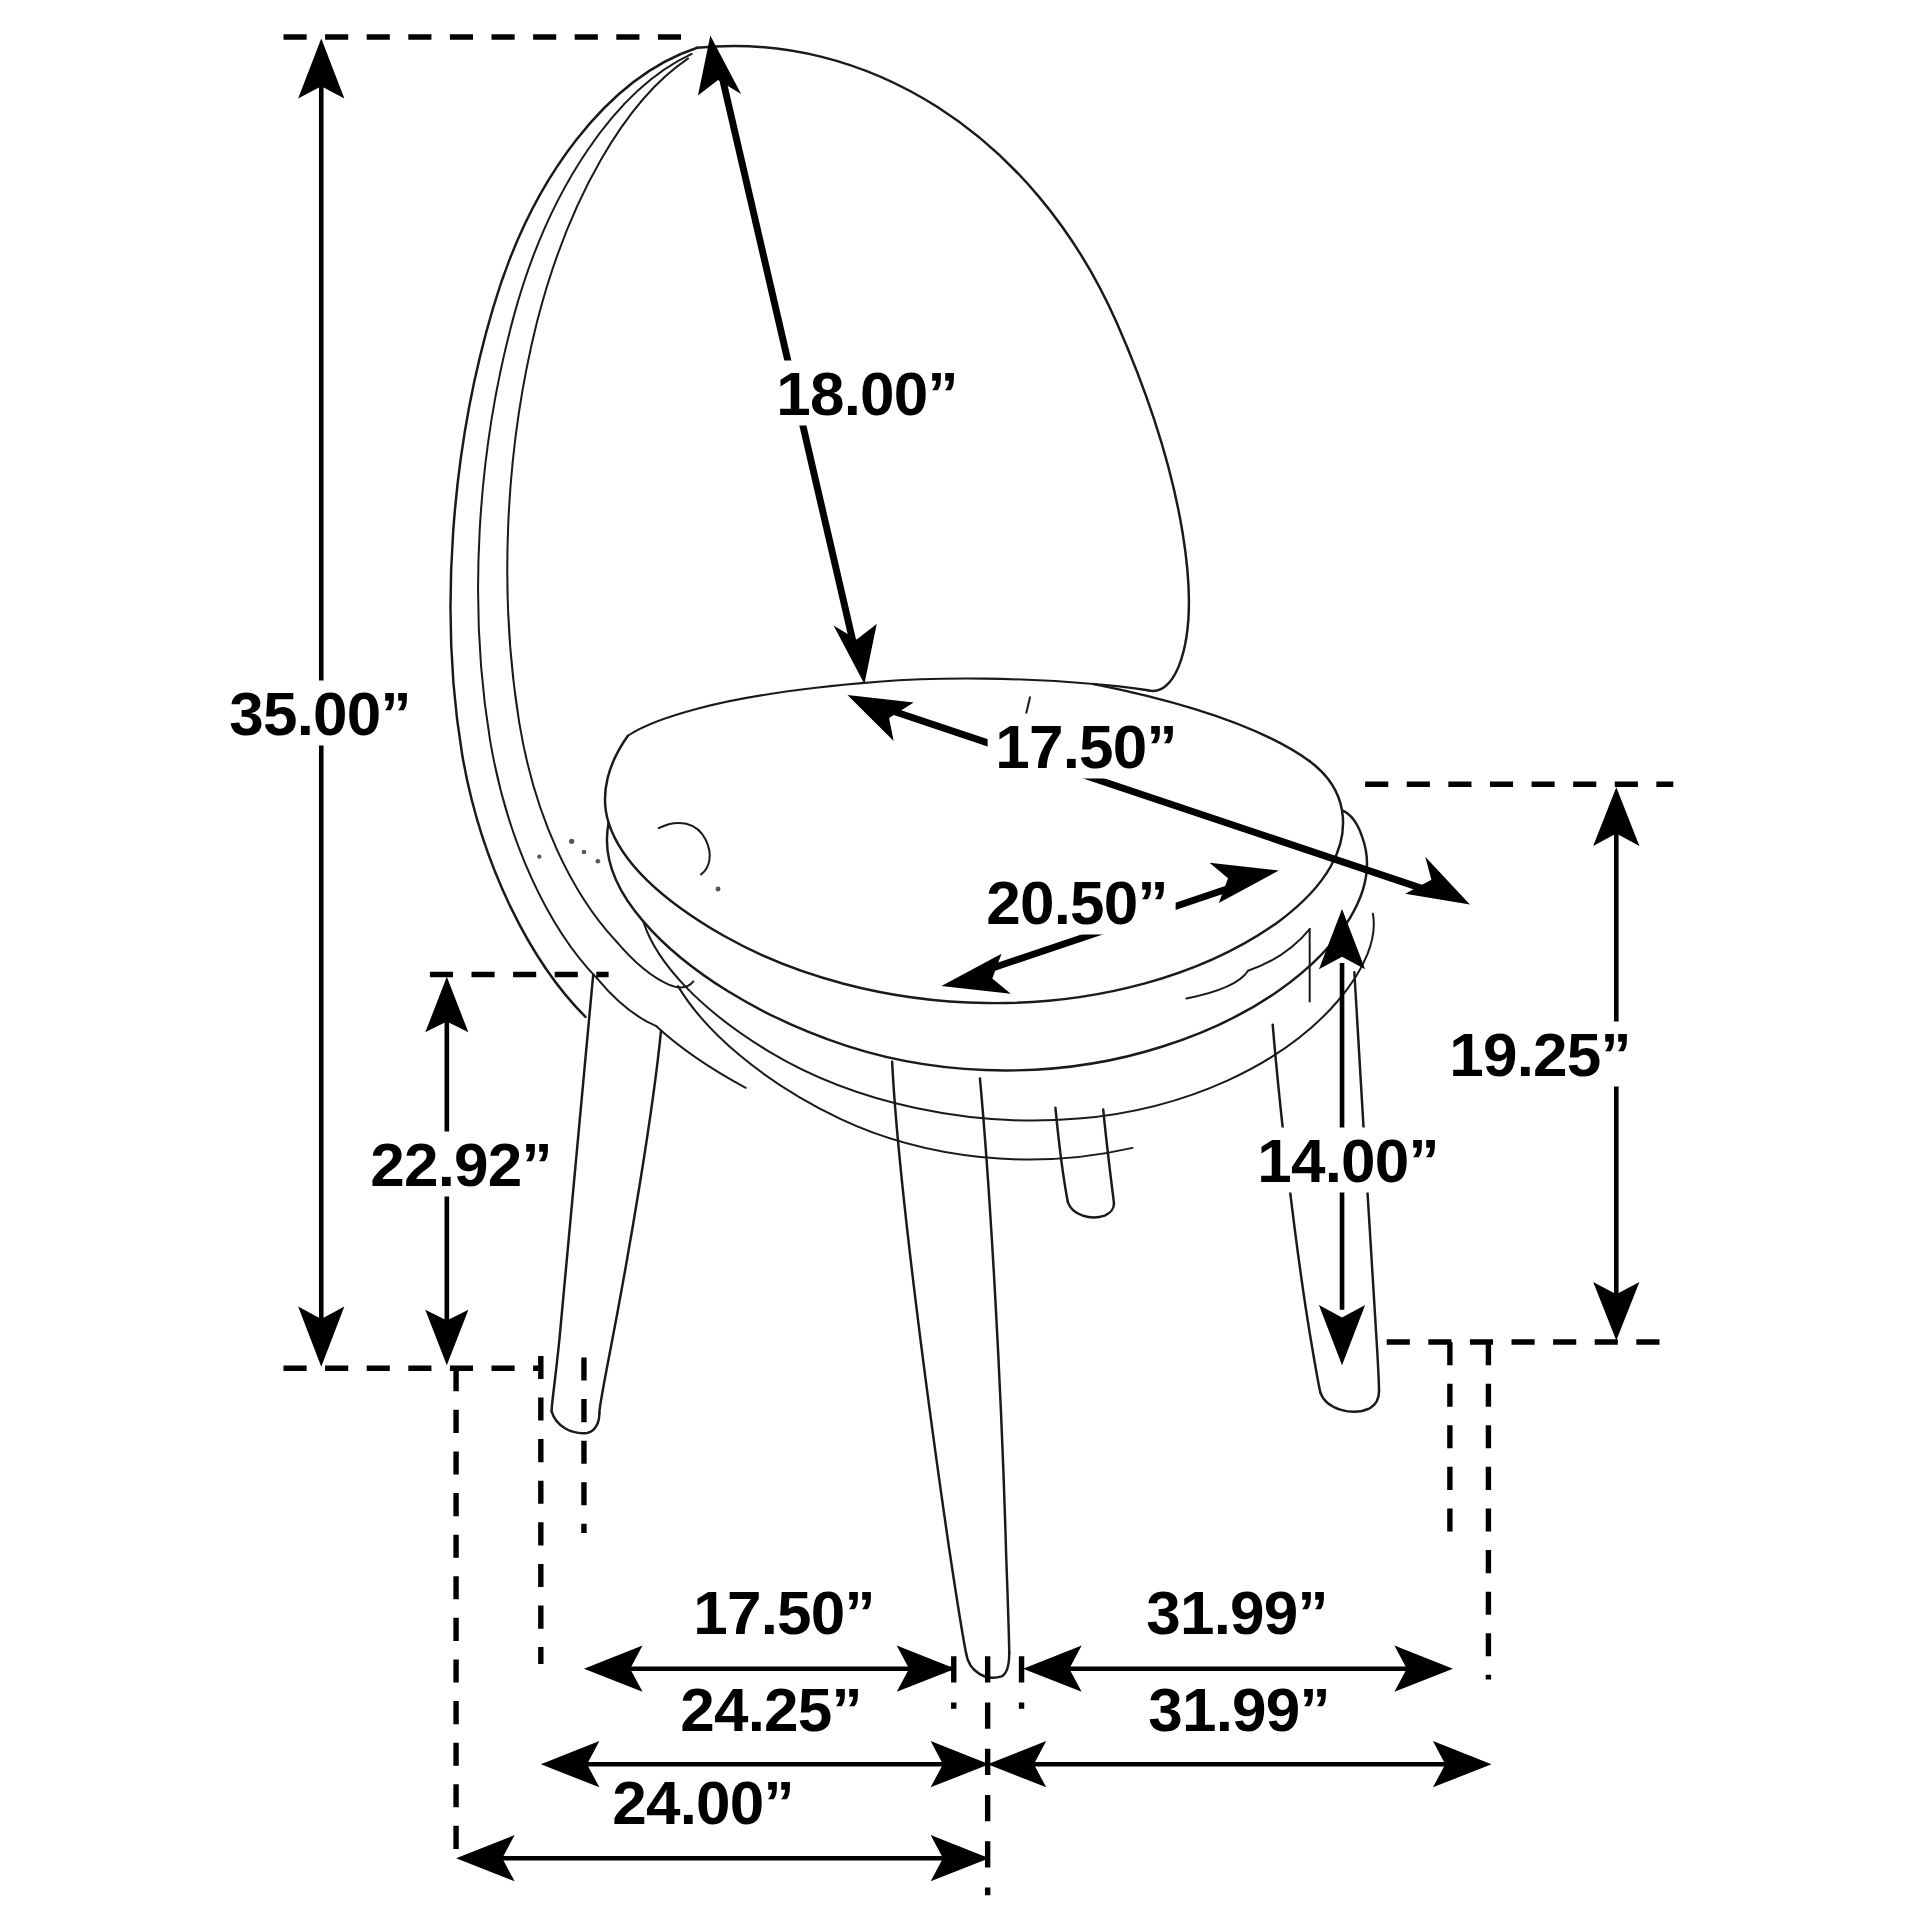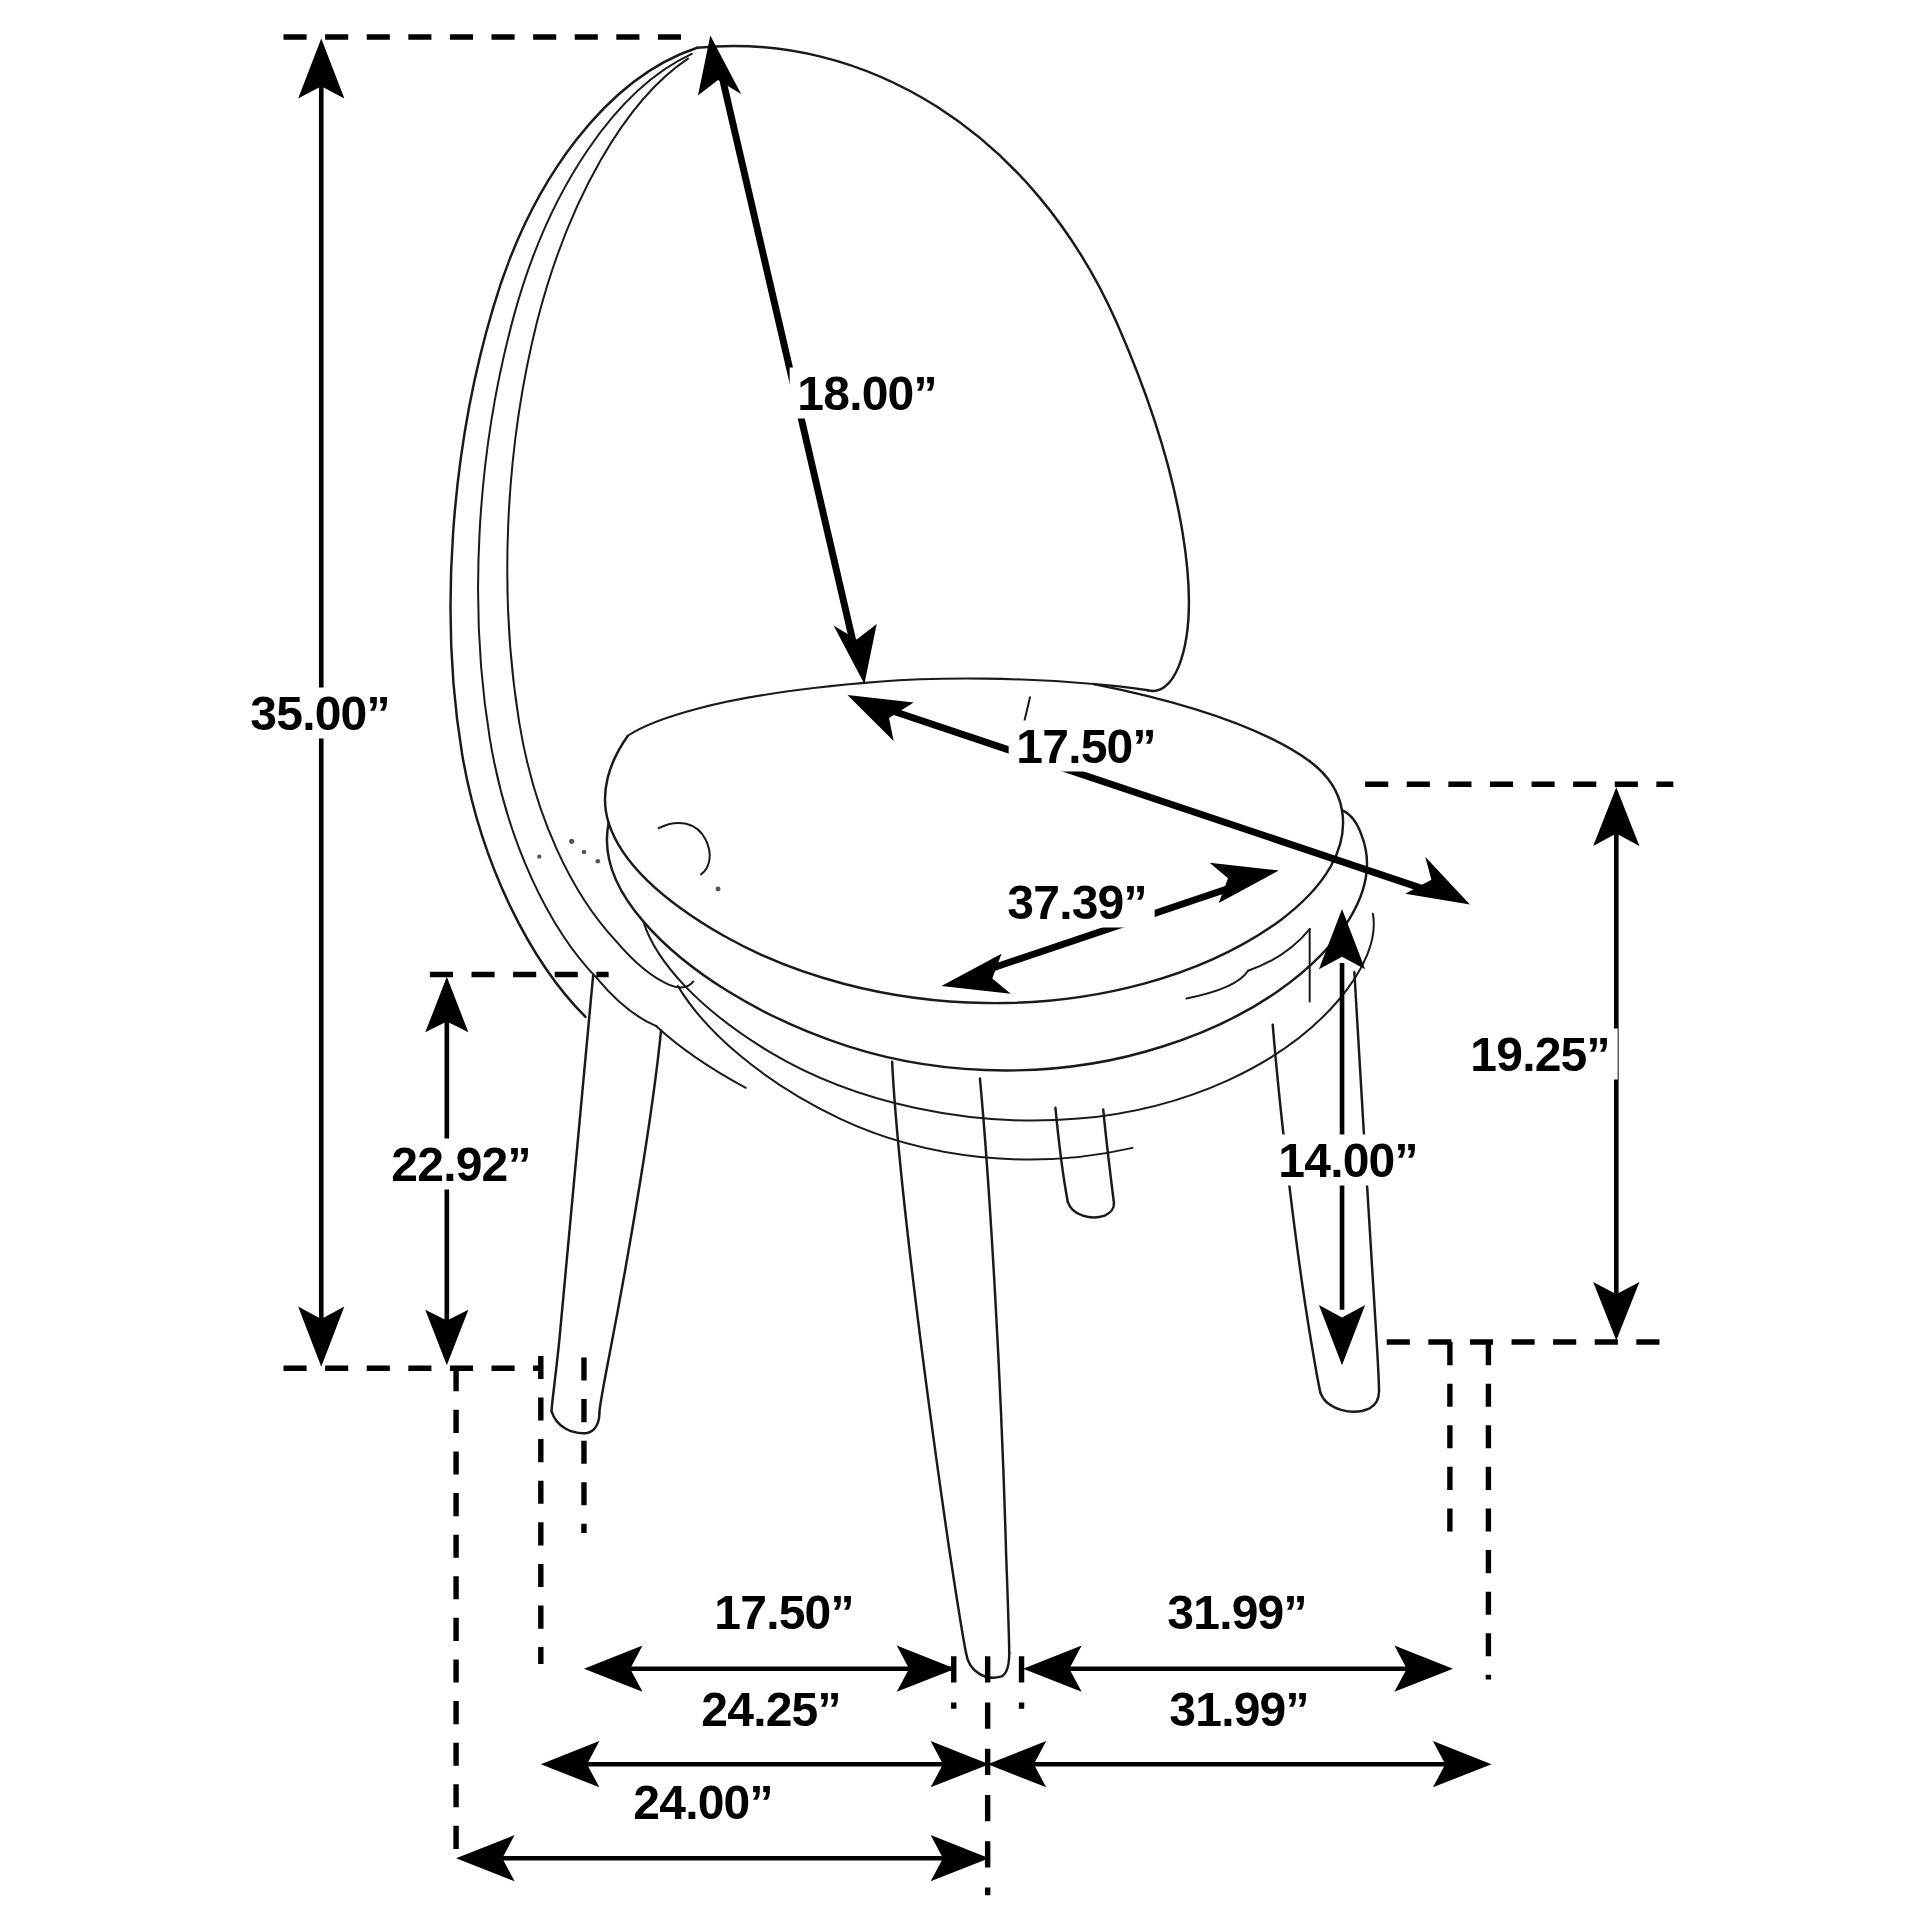--- a/index.html
+++ b/index.html
@@ -75,21 +75,21 @@
   }
   .arrowhead {
     fill: #000000;
     stroke: none;
   }
   
   .dim-label {
     position: absolute;
     font-family: "Liberation Sans", sans-serif;
     font-weight: bold;
-    font-size: 48px;
+    font-size: 62px;
     letter-spacing: -0.8px;
     color: #000000;
     background: #ffffff;
     padding: 1.5px 7.7px;
     white-space: nowrap;
     line-height: 1.0;
     transform: translate(-50%, -50%);
     user-select: none;
   }
 </style>
@@ -295,21 +295,21 @@
 
     </g>
   </svg>
 
   <div class="dim-label" style="left:320px; top:713px;">35.00”</div>
 
   <div class="dim-label" style="left:867px; top:393px;">18.00”</div>
 
   <div class="dim-label" style="left:1086px; top:746px;">17.50”</div>
 
-  <div class="dim-label" style="left:1077px; top:902px;">37.39”</div>
+  <div class="dim-label" style="left:1077px; top:902px;">20.50”</div>
 
   <div class="dim-label" style="left:461px; top:1164px;">22.92”</div>
 
   <div class="dim-label" style="left:1348px; top:1160px;">14.00”</div>
 
   <div class="dim-label" style="left:1540px; top:1054px;">19.25”</div>
 
   <div class="dim-label" style="left:784px; top:1612px;">17.50”</div>
 
   <div class="dim-label" style="left:1237px; top:1612px;">31.99”</div>

